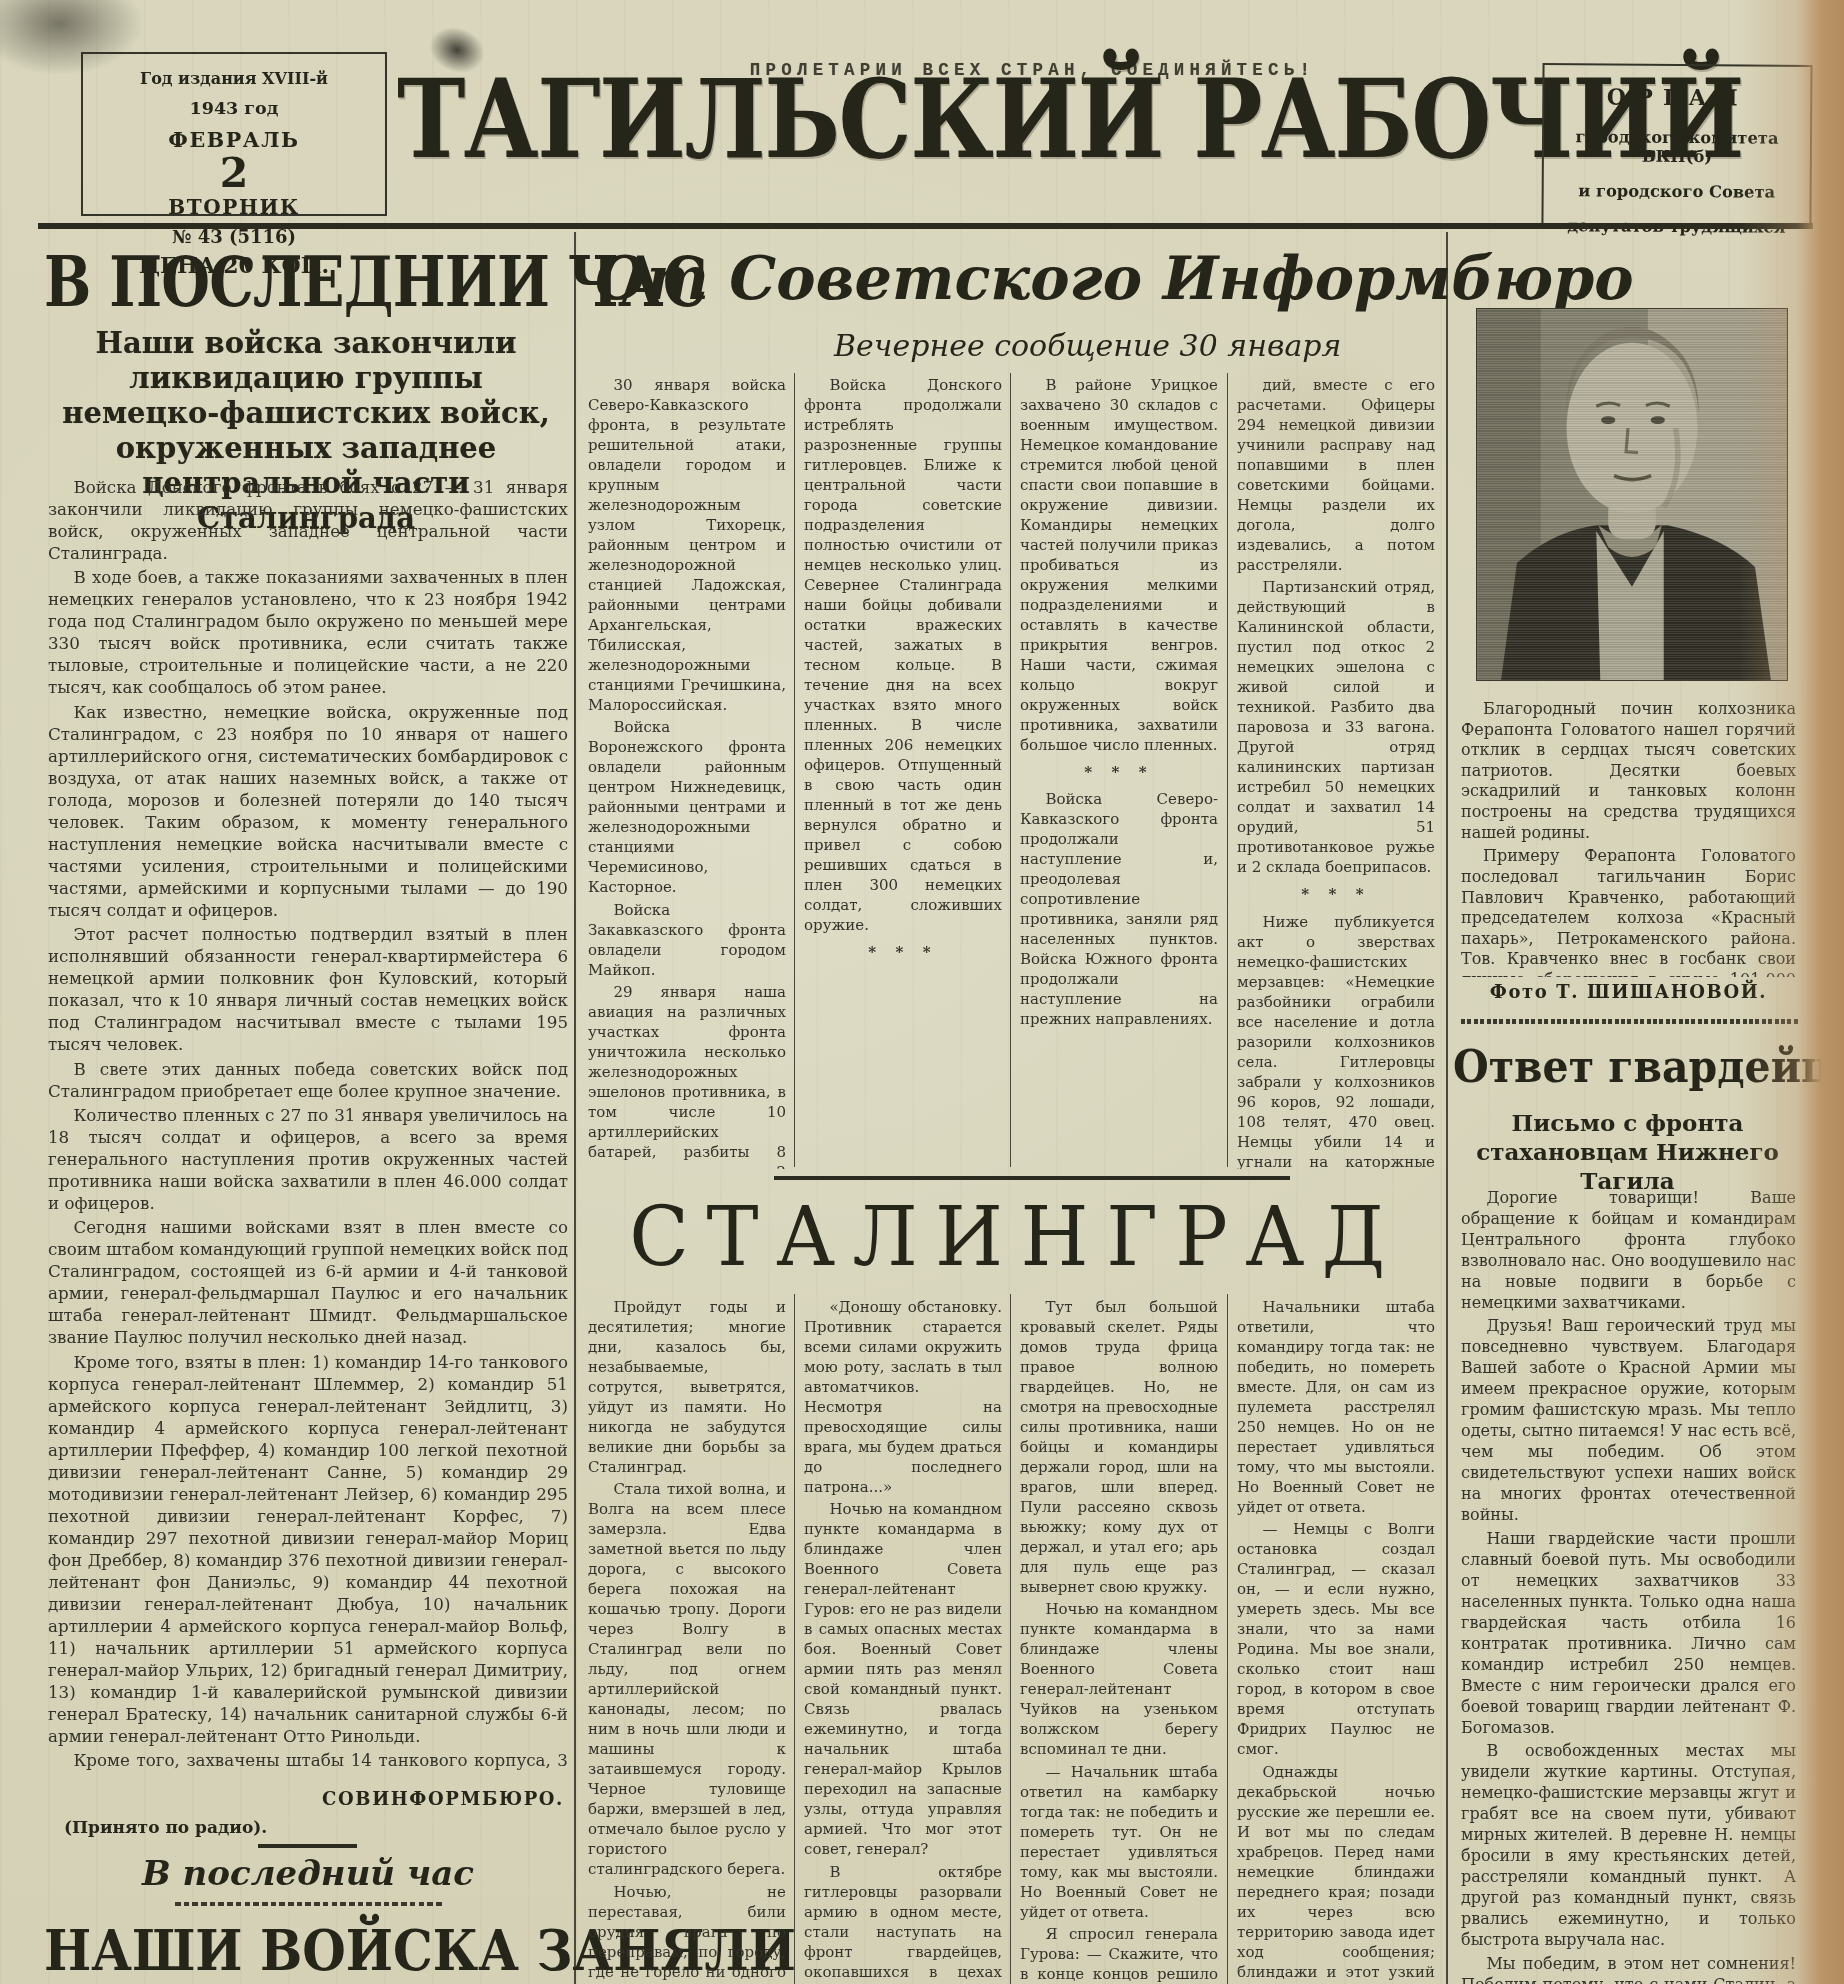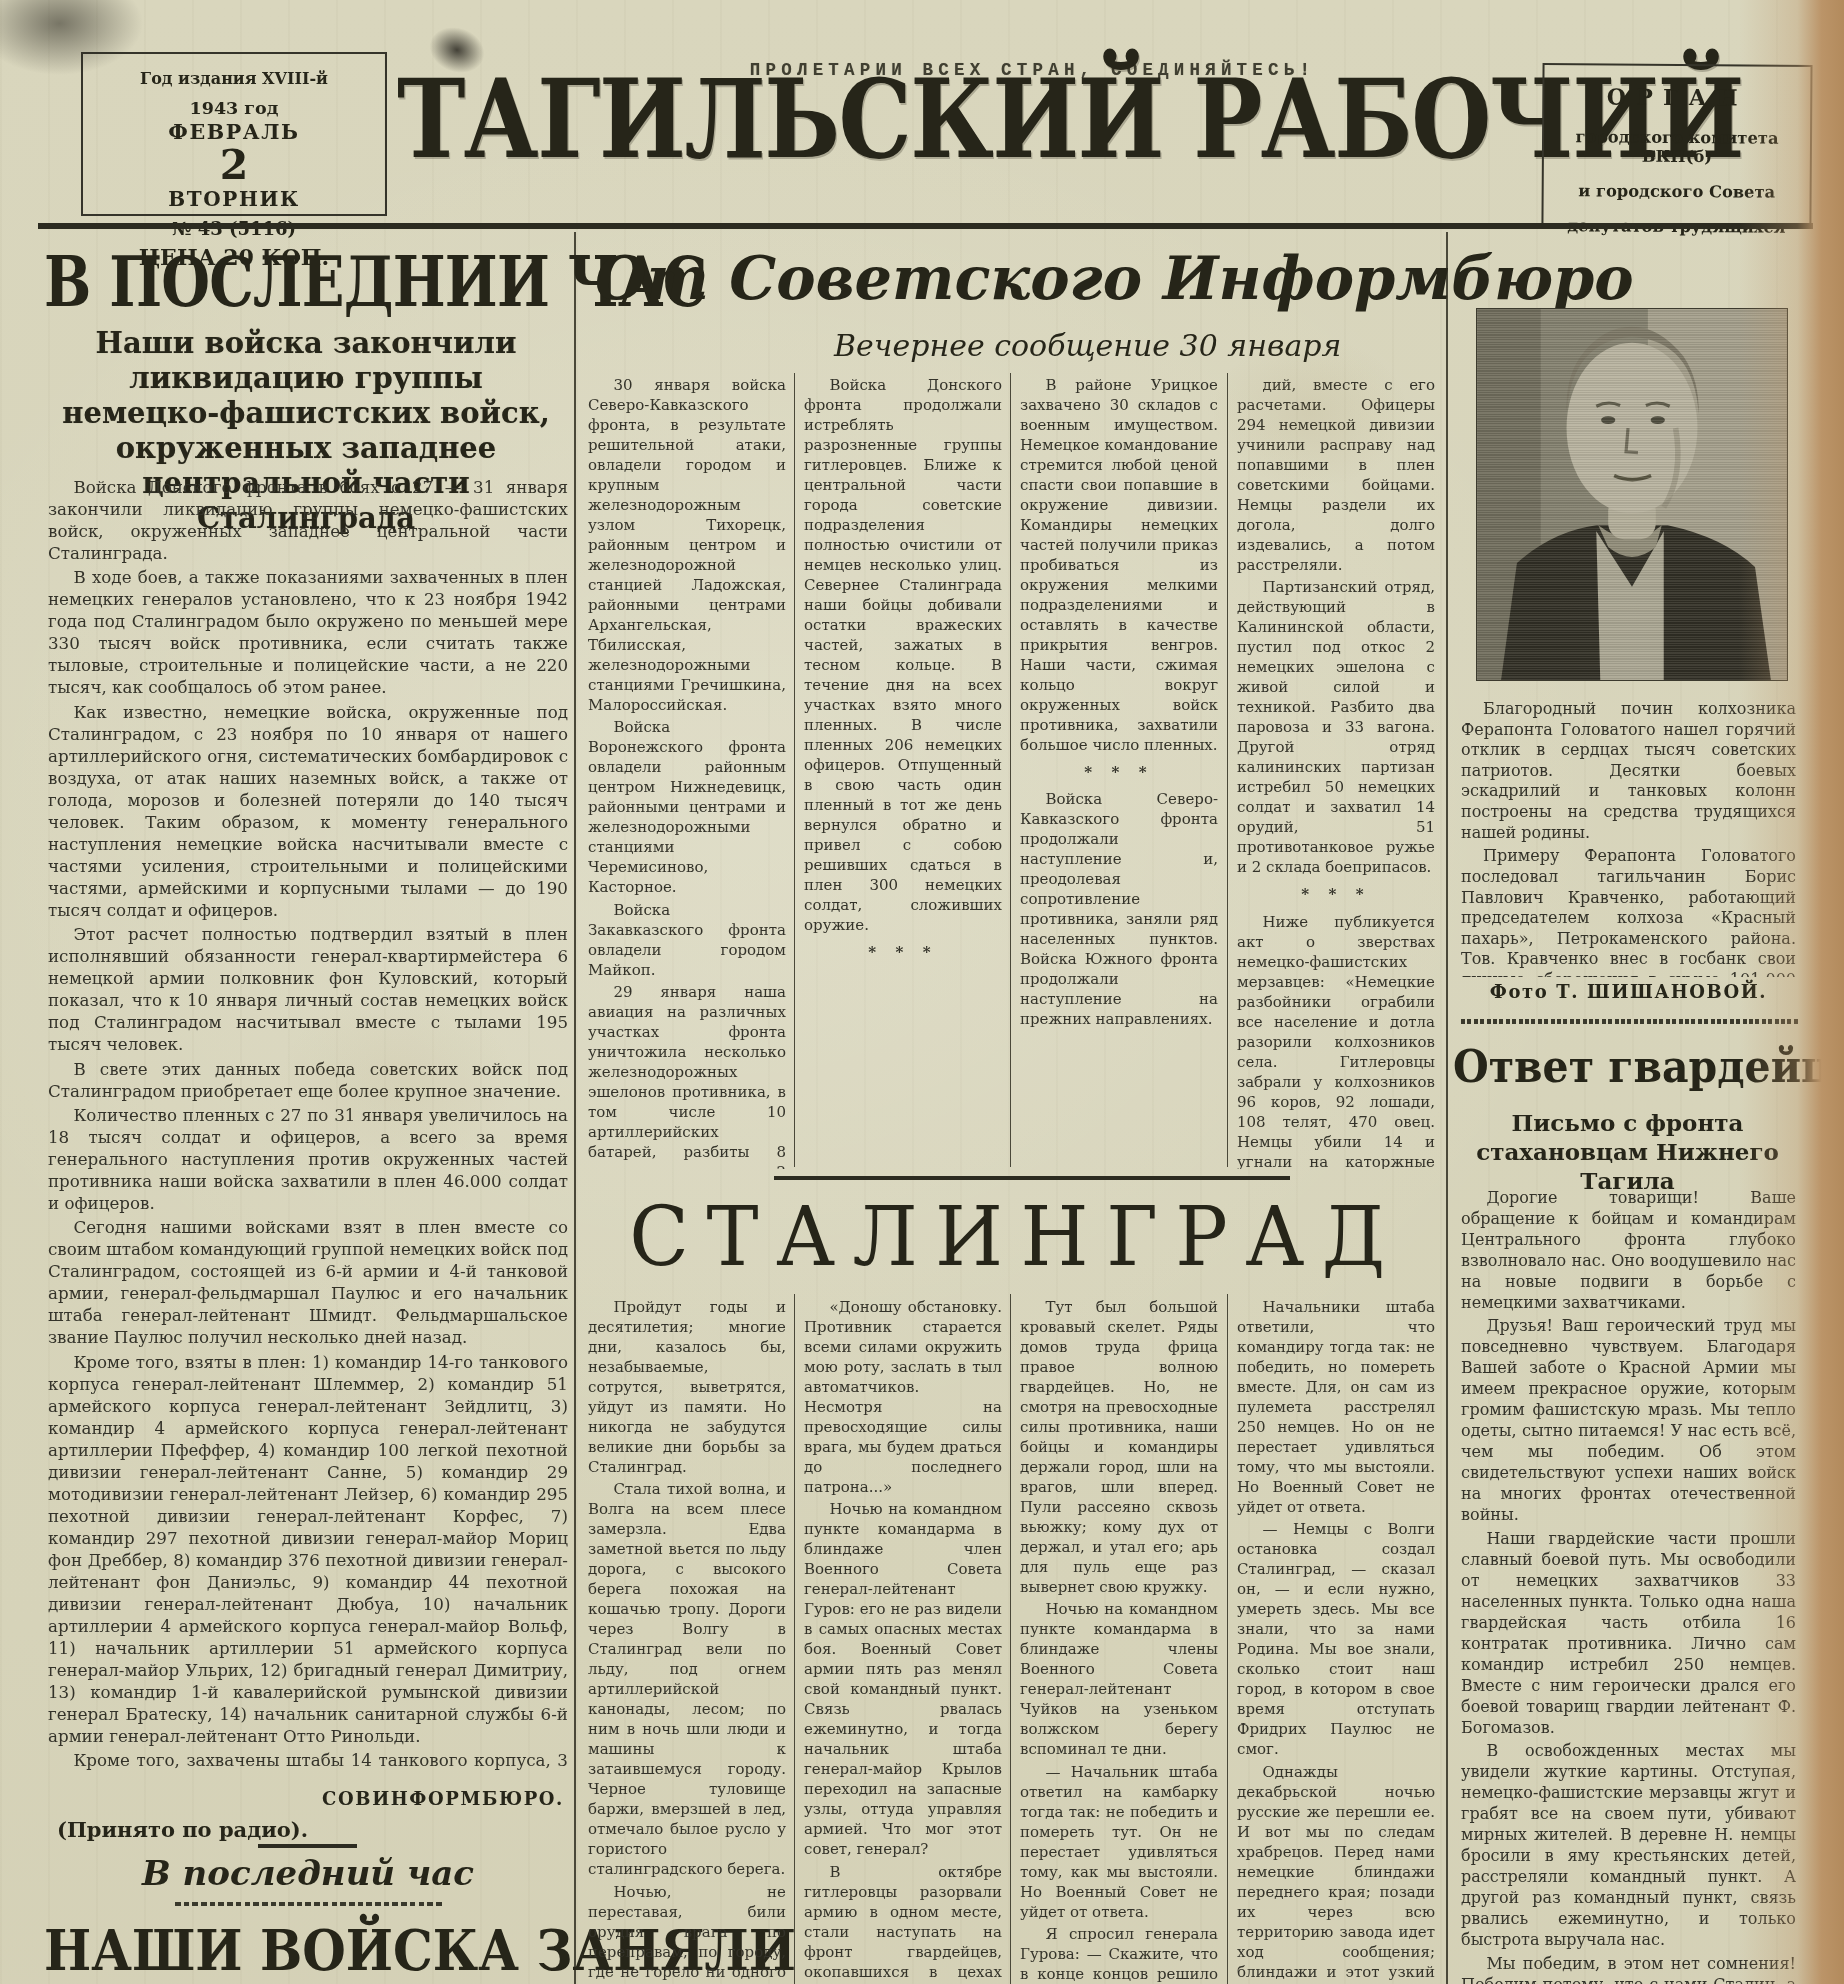--- a/index.html
+++ b/index.html
@@ -39,21 +39,21 @@
 </style>
 </head>
 <body>
 
 <div class="page">
 
   <div class="abs sans b ink soft" style="left:675px;top:60px;width:715px;font-size:17.5px;letter-spacing:5.2px;text-align:center;opacity:.85;">ПРОЛЕТАРИИ ВСЕХ СТРАН, СОЕДИНЯЙТЕСЬ!</div>
 
   <div class="abs box ctr" style="left:81px;top:52px;width:306px;height:164px;padding-top:15px;box-sizing:border-box;">
     <div class="serif b ink" style="font-size:16px;margin-bottom:10.3px;">Год издания XVIII-й</div>
-    <div class="serif b ink" style="font-size:17.5px;margin-bottom:2px;">1943 год</div>
+    <div class="serif b ink" style="font-size:17.5px;margin-bottom:10px;">1943 год</div>
     <div class="serif b ink" style="font-size:20.6px;letter-spacing:1.6px;">ФЕВРАЛЬ</div>
     <div class="serif b ink" style="font-size:41px;line-height:43px;">2</div>
     <div class="serif b ink" style="font-size:20px;letter-spacing:1.6px;margin-bottom:6.4px;">ВТОРНИК</div>
     <div class="serif b ink" style="font-size:18px;margin-bottom:5.6px;">№ 43 (5116)</div>
     <div class="serif b ink" style="font-size:22px;">ЦЕНА 20 КОП.</div>
   </div>
 
   <div class="abs serif ink" style="left:397px;top:56px;width:1064px;font-size:92px;font-weight:800;white-space:nowrap;text-align:center;
               transform:scaleY(1.18);transform-origin:top;letter-spacing:-1.6px;text-shadow:1.2px 1.2px 0 rgba(38,37,25,.25);">ТАГИЛЬСКИЙ РАБОЧИЙ</div>
 
@@ -79,21 +79,21 @@
       <p>Как известно, немецкие войска, окруженные под Сталинградом, с 23 ноября по 10 января от нашего артиллерийского огня, систематических бомбардировок с воздуха, от атак наших наземных войск, а также от голода, морозов и болезней потеряли до 140 тысяч человек. Таким образом, к моменту генерального наступления немецкие войска насчитывали вместе с частями усиления, строительными и полицейскими частями, армейскими и корпусными тылами — до 190 тысяч солдат и офицеров.</p>
       <p>Этот расчет полностью подтвердил взятый в плен исполнявший обязанности генерал-квартирмейстера 6 немецкой армии полковник фон Куловский, который показал, что к 10 января личный состав немецких войск под Сталинградом насчитывал вместе с тылами 195 тысяч человек.</p>
       <p>В свете этих данных победа советских войск под Сталинградом приобретает еще более крупное значение.</p>
       <p>Количество пленных с 27 по 31 января увеличилось на 18 тысяч солдат и офицеров, а всего за время генерального наступления против окруженных частей противника наши войска захватили в плен 46.000 солдат и офицеров.</p>
       <p>Сегодня нашими войсками взят в плен вместе со своим штабом командующий группой немецких войск под Сталинградом, состоящей из 6-й армии и 4-й танковой армии, генерал-фельдмаршал Паулюс и его начальник штаба генерал-лейтенант Шмидт. Фельдмаршальское звание Паулюс получил несколько дней назад.</p>
       <p>Кроме того, взяты в плен: 1) командир 14-го танкового корпуса генерал-лейтенант Шлеммер, 2) командир 51 армейского корпуса генерал-лейтенант Зейдлитц, 3) командир 4 армейского корпуса генерал-лейтенант артиллерии Пфеффер, 4) командир 100 легкой пехотной дивизии генерал-лейтенант Санне, 5) командир 29 мотодивизии генерал-лейтенант Лейзер, 6) командир 295 пехотной дивизии генерал-лейтенант Корфес, 7) командир 297 пехотной дивизии генерал-майор Мориц фон Дреббер, 8) командир 376 пехотной дивизии генерал-лейтенант фон Даниэльс, 9) командир 44 пехотной дивизии генерал-лейтенант Дюбуа, 10) начальник артиллерии 4 армейского корпуса генерал-майор Вольф, 11) начальник артиллерии 51 армейского корпуса генерал-майор Ульрих, 12) бригадный генерал Димитриу, 13) командир 1-й кавалерийской румынской дивизии генерал Братеску, 14) начальник санитарной службы 6-й армии генерал-лейтенант Отто Ринольди.</p>
       <p>Кроме того, захвачены штабы 14 танкового корпуса, 3 мотодивизии и 297, 376 немецких и 20 румынской пехотных дивизий, 44, 83, 132, 297, 523, 524, 534, 535, 536 пехотных полков, 39 и 40 артиллерийских полков, 549 армейского полка связи и штаб армейского саперного батальона.</p>
     </div>
 
   <div class="abs serif b ink rt" style="left:48px;top:1788px;width:516px;font-size:18px;letter-spacing:1.6px;">СОВИНФОРМБЮРО.</div>
-  <div class="abs serif b ink" style="left:57px;top:1817px;font-size:21px;">(Принято по радио).</div>
+  <div class="abs serif b ink" style="left:64px;top:1817px;font-size:17px;">(Принято по радио).</div>
 
   <div class="abs hrule" style="left:258px;top:1844px;width:99px;height:3.6px;"></div>
 
   <div class="abs serif i b ink ctr" style="left:48px;top:1853px;width:520px;font-size:34px;">В последний час</div>
   <div class="abs" style="left:175px;top:1902px;width:270px;height:4px;background:repeating-linear-gradient(90deg,#3a392c 0 5.6px,rgba(0,0,0,0) 5.6px 8.7px);"></div>
 
   <div class="abs serif ink ctr" style="left:44px;top:1917px;width:524px;font-size:50px;font-weight:800;white-space:nowrap;transform:scaleY(1.12);transform-origin:top;">НАШИ ВОЙСКА ЗАНЯЛИ</div>
   <div class="abs serif ink ctr" style="left:44px;top:1978px;width:524px;font-size:50px;font-weight:800;white-space:nowrap;transform:scaleY(1.12);transform-origin:top;">ГОРОД СВАТОВО</div>
 
   <div class="abs serif i ink ctr" style="left:595px;top:244px;width:842px;font-size:59px;font-weight:600;white-space:nowrap;">От Советского Информбюро</div>

